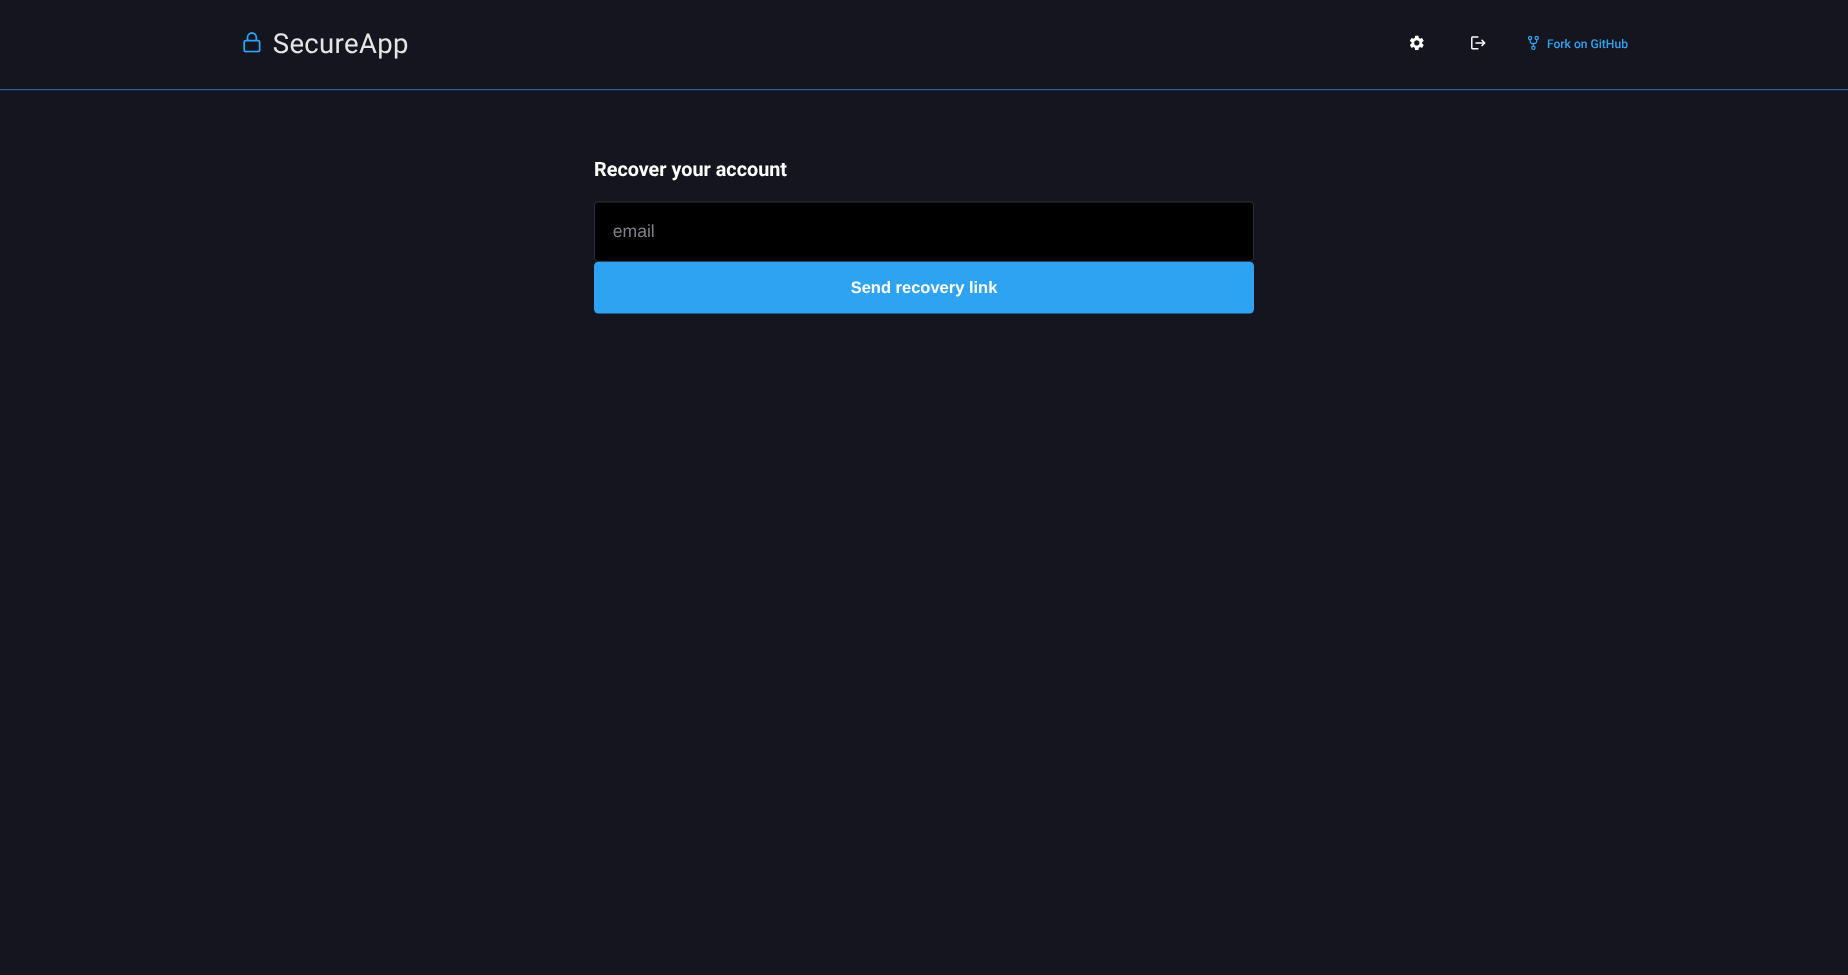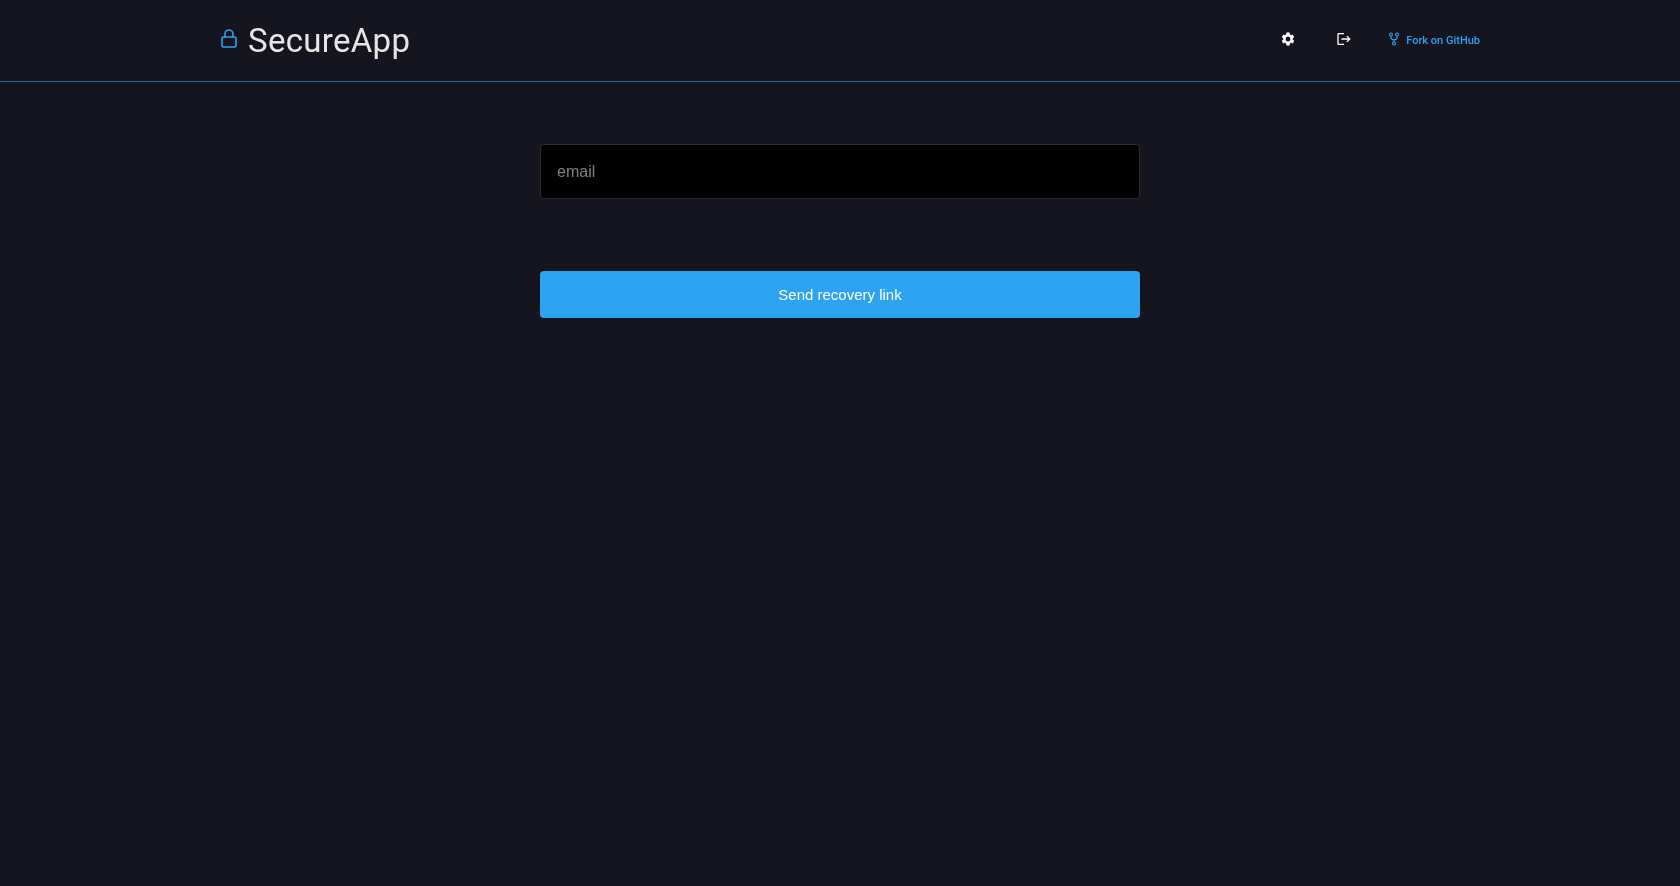--- a/index.html
+++ b/index.html
@@ -33,21 +33,21 @@
     }
     
     .lock-icon-wrapper {
       display: flex;
       align-items: center;
       position: relative;
       top: -3px;
     }
     
     .app-title {
-      font-size: 33px;
+      font-size: 25px;
       font-weight: 400;
       color: #e5e5e5;
       letter-spacing: 0.3px;
     }
     
     .header-right {
       display: flex;
       align-items: center;
       gap: 32px;
     }
@@ -109,24 +109,23 @@
       color: #808189;
     }
     
     .submit-button {
       width: 100%;
       height: 47px;
       background-color: #2ea3f2;
       border: none;
       border-radius: 4px;
       font-size: 15px;
-      font-weight: 400;
+      font-weight: 700;
       color: #ffffff;
       cursor: pointer;
-      margin-top: 72px;
     }
   </style>
 </head>
 <body>
 
 <header class="header">
   <div class="header-left">
     <span class="lock-icon-wrapper">
       <svg width="18" height="20" viewBox="0 0 18 20" fill="none">
         <rect x="2" y="9" width="14" height="10" rx="1.5" stroke="#2ea3f2" stroke-width="1.6"></rect>
@@ -162,18 +161,19 @@
           <path d="M4 5v2c0 2 1 3 4 3s4-1 4-3V5M8 10v3"></path>
         </svg>
       </span>
       <span class="fork-text">Fork on GitHub</span>
     </a>
   </div>
 </header>
 
 <main class="main-content">
   <div class="form-container">
+    <h2 class="form-title">Recover your account</h2>
     
     <input type="email" class="email-input" placeholder="email" style="">
     
     <button class="submit-button">Send recovery link</button>
   </div>
 </main>
 
 </body></html>

